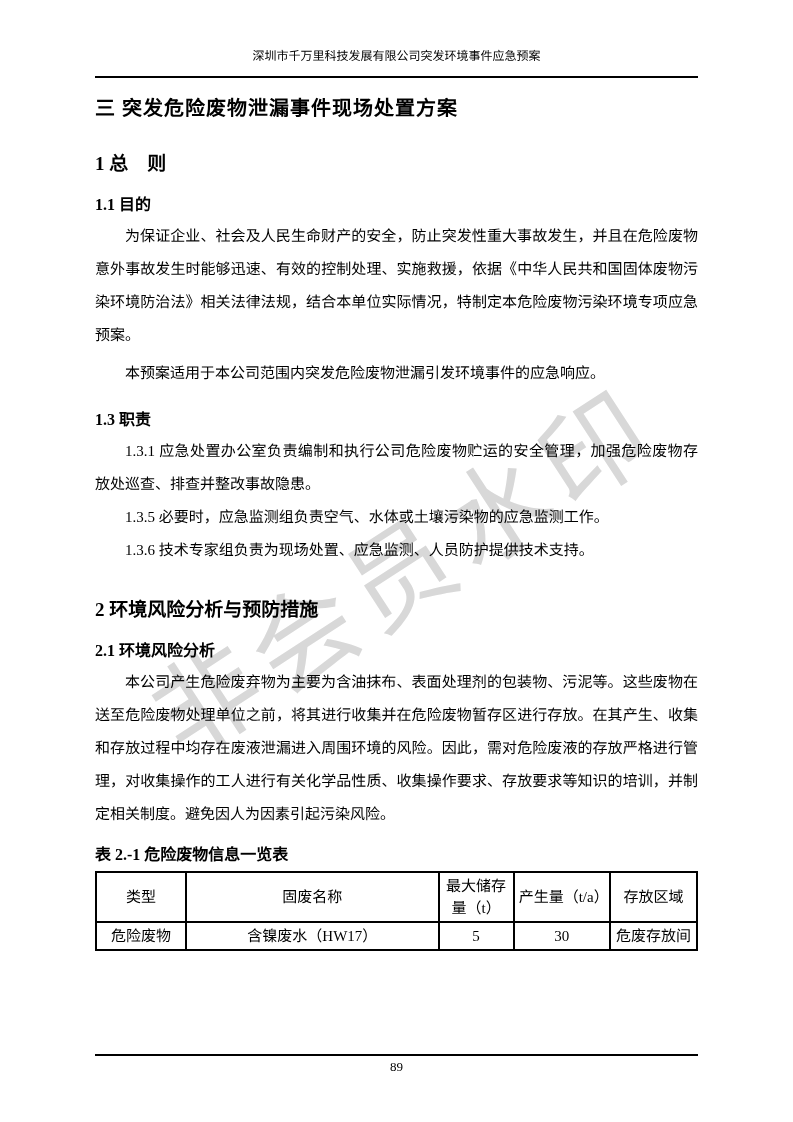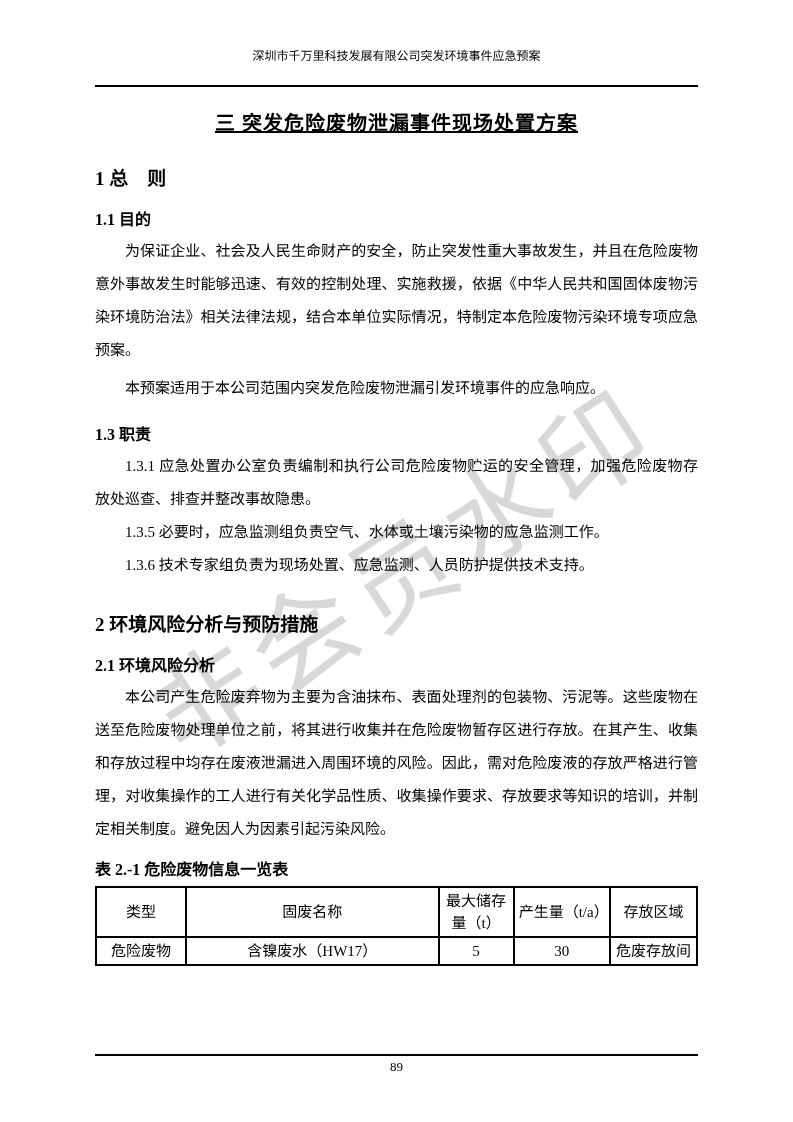--- a/index.html
+++ b/index.html
@@ -28,39 +28,38 @@
     white-space: nowrap;
     z-index: 0;
     user-select: none;
   }
 
   .doc-header {
     position: relative;
     z-index: 1;
     margin: 0 95px;
     padding-top: 46px;
-    padding-bottom: 21px;
+    padding-bottom: 12px;
     text-align: center;
     font-size: 12px;
     border-bottom: 2px solid #000;
   }
 
   .content {
     position: relative;
     z-index: 1;
     margin: 0 95px;
   }
 
   h1.chapter-title {
-    margin-top: 20px;
+    margin-top: 14px;
     font-size: 20px;
     font-weight: bold;
-    text-align: center;
+    text-align: left;
     letter-spacing: 1px;
-    text-decoration: underline;
   }
 
   h2.section-heading {
     margin-top: 27px;
     font-size: 19px;
     font-weight: bold;
   }
 
   h3.sub-heading {
     margin-top: 16px;

